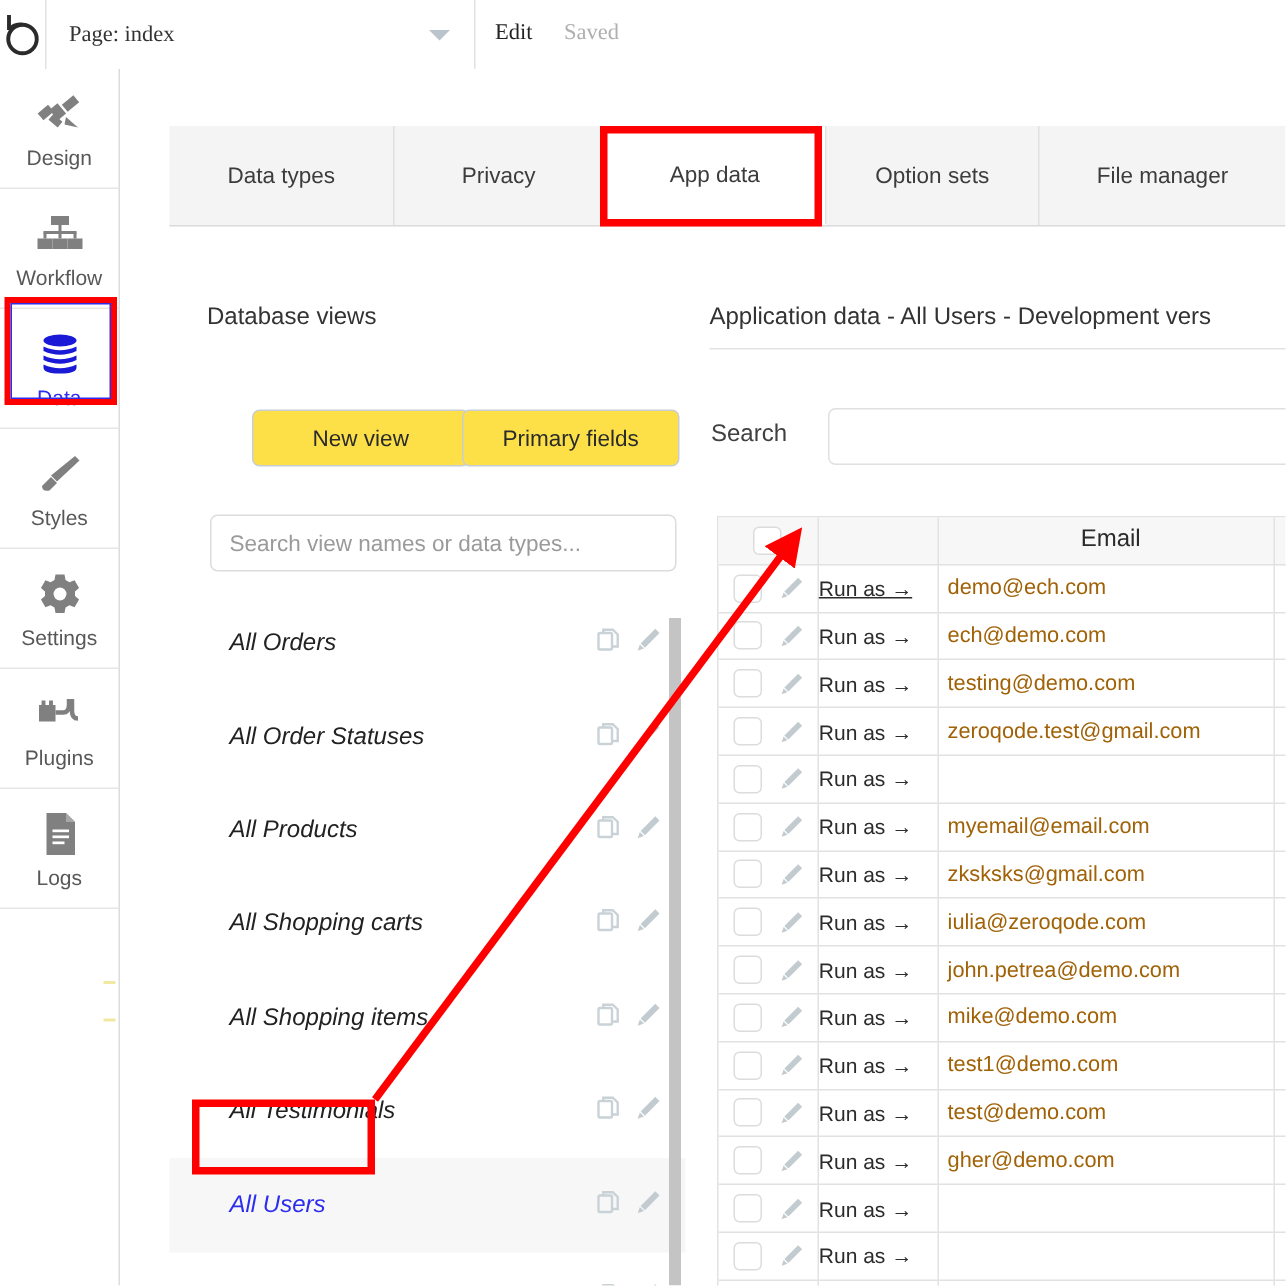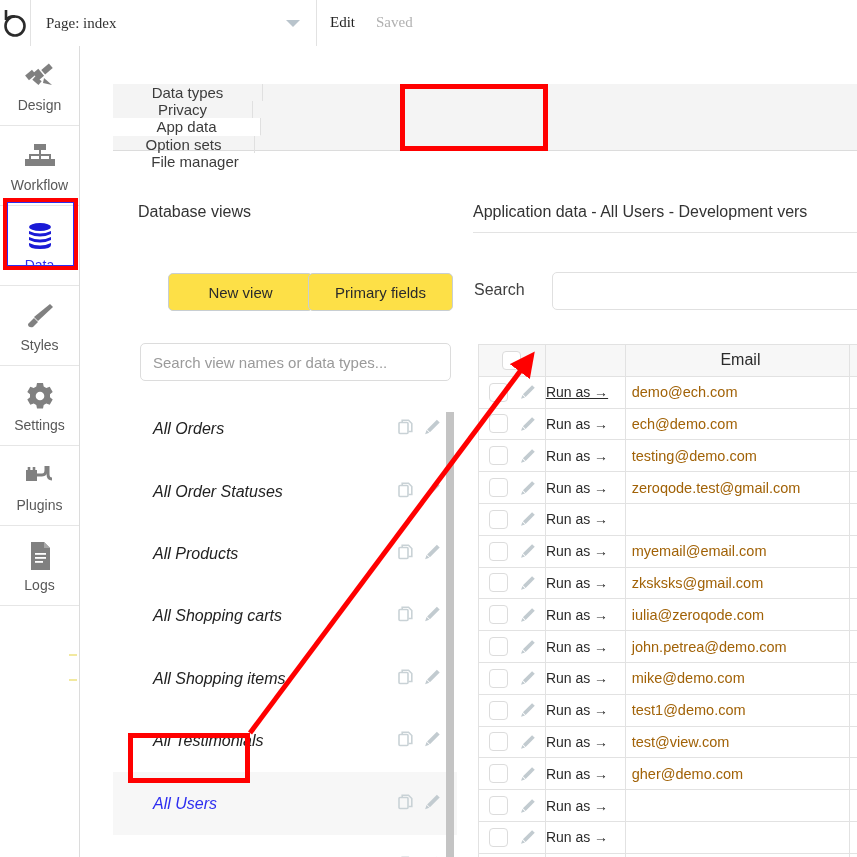--- a/index.html
+++ b/index.html
@@ -30,21 +30,21 @@
   .rail-mark{position:absolute;left:69px;width:8px;height:2px;background:#f2e9a0;}
 
   
   #data-hl{position:absolute;left:3px;top:198px;width:75px;height:72px;border:4px solid #ff0000;box-sizing:border-box;pointer-events:none;}
   #data-hl-in{position:absolute;left:7px;top:202px;width:67px;height:64px;border:1px solid #2d2df0;box-sizing:border-box;pointer-events:none;}
 
   
   #content{position:absolute;left:80px;top:46px;width:777px;height:811px;background:#fff;}
 
   
-  #tabs{position:absolute;left:33px;top:38px;width:744px;height:66px;background:#f4f4f4;border-bottom:1px solid #dcdcdc;display:flex;flex-direction:column;}
+  #tabs{position:absolute;left:33px;top:38px;width:744px;height:66px;background:#f4f4f4;border-bottom:1px solid #dcdcdc;display:flex;}
   .tab{height:66px;display:flex;align-items:center;justify-content:center;font-size:15px;color:#3c3c3c;border-right:1px solid #e0e0e0;cursor:pointer;box-sizing:border-box;}
   .tab.sel{background:#ffffff;border-bottom:1px solid #ffffff;}
   #tab-0{width:150px;}
   #tab-1{width:140px;}
   #tab-2{width:148px;}
   #tab-3{width:142px;}
   #tab-4{width:164px;border-right:none;}
   #appdata-hl{position:absolute;left:400px;top:84px;width:148px;height:67px;border:5px solid #ff0000;box-sizing:border-box;pointer-events:none;}
 
   
@@ -630,21 +630,21 @@
                 <path d="M13.6 1.3 L16.6 4.3 L6.3 14.6 L3.3 11.6 Z"></path>
                 <path d="M2.7 12.3 L5.6 15.2 L1.2 16.7 Z"></path>
               </g>
             </svg>
           </span>
         </div>
         <div class="tc c-run">
           <span class="runas">Run as →</span>
         </div>
         <div class="tc c-mail">
-          <span class="mailtxt">test@view.com</span>
+          <span class="mailtxt">test@demo.com</span>
         </div>
         <div class="tc c-end"></div>
       </div>
       <div class="trow">
         <div class="tc c-chk" style="justify-content:flex-start;padding-left:10px">
           <span class="cbx"></span>
           <span class="pen" style="margin-left:12px">
             <svg width="16" height="16" viewBox="0 0 18 18">
               <g fill="#c2cbd0">
                 <path d="M13.6 1.3 L16.6 4.3 L6.3 14.6 L3.3 11.6 Z"></path>

